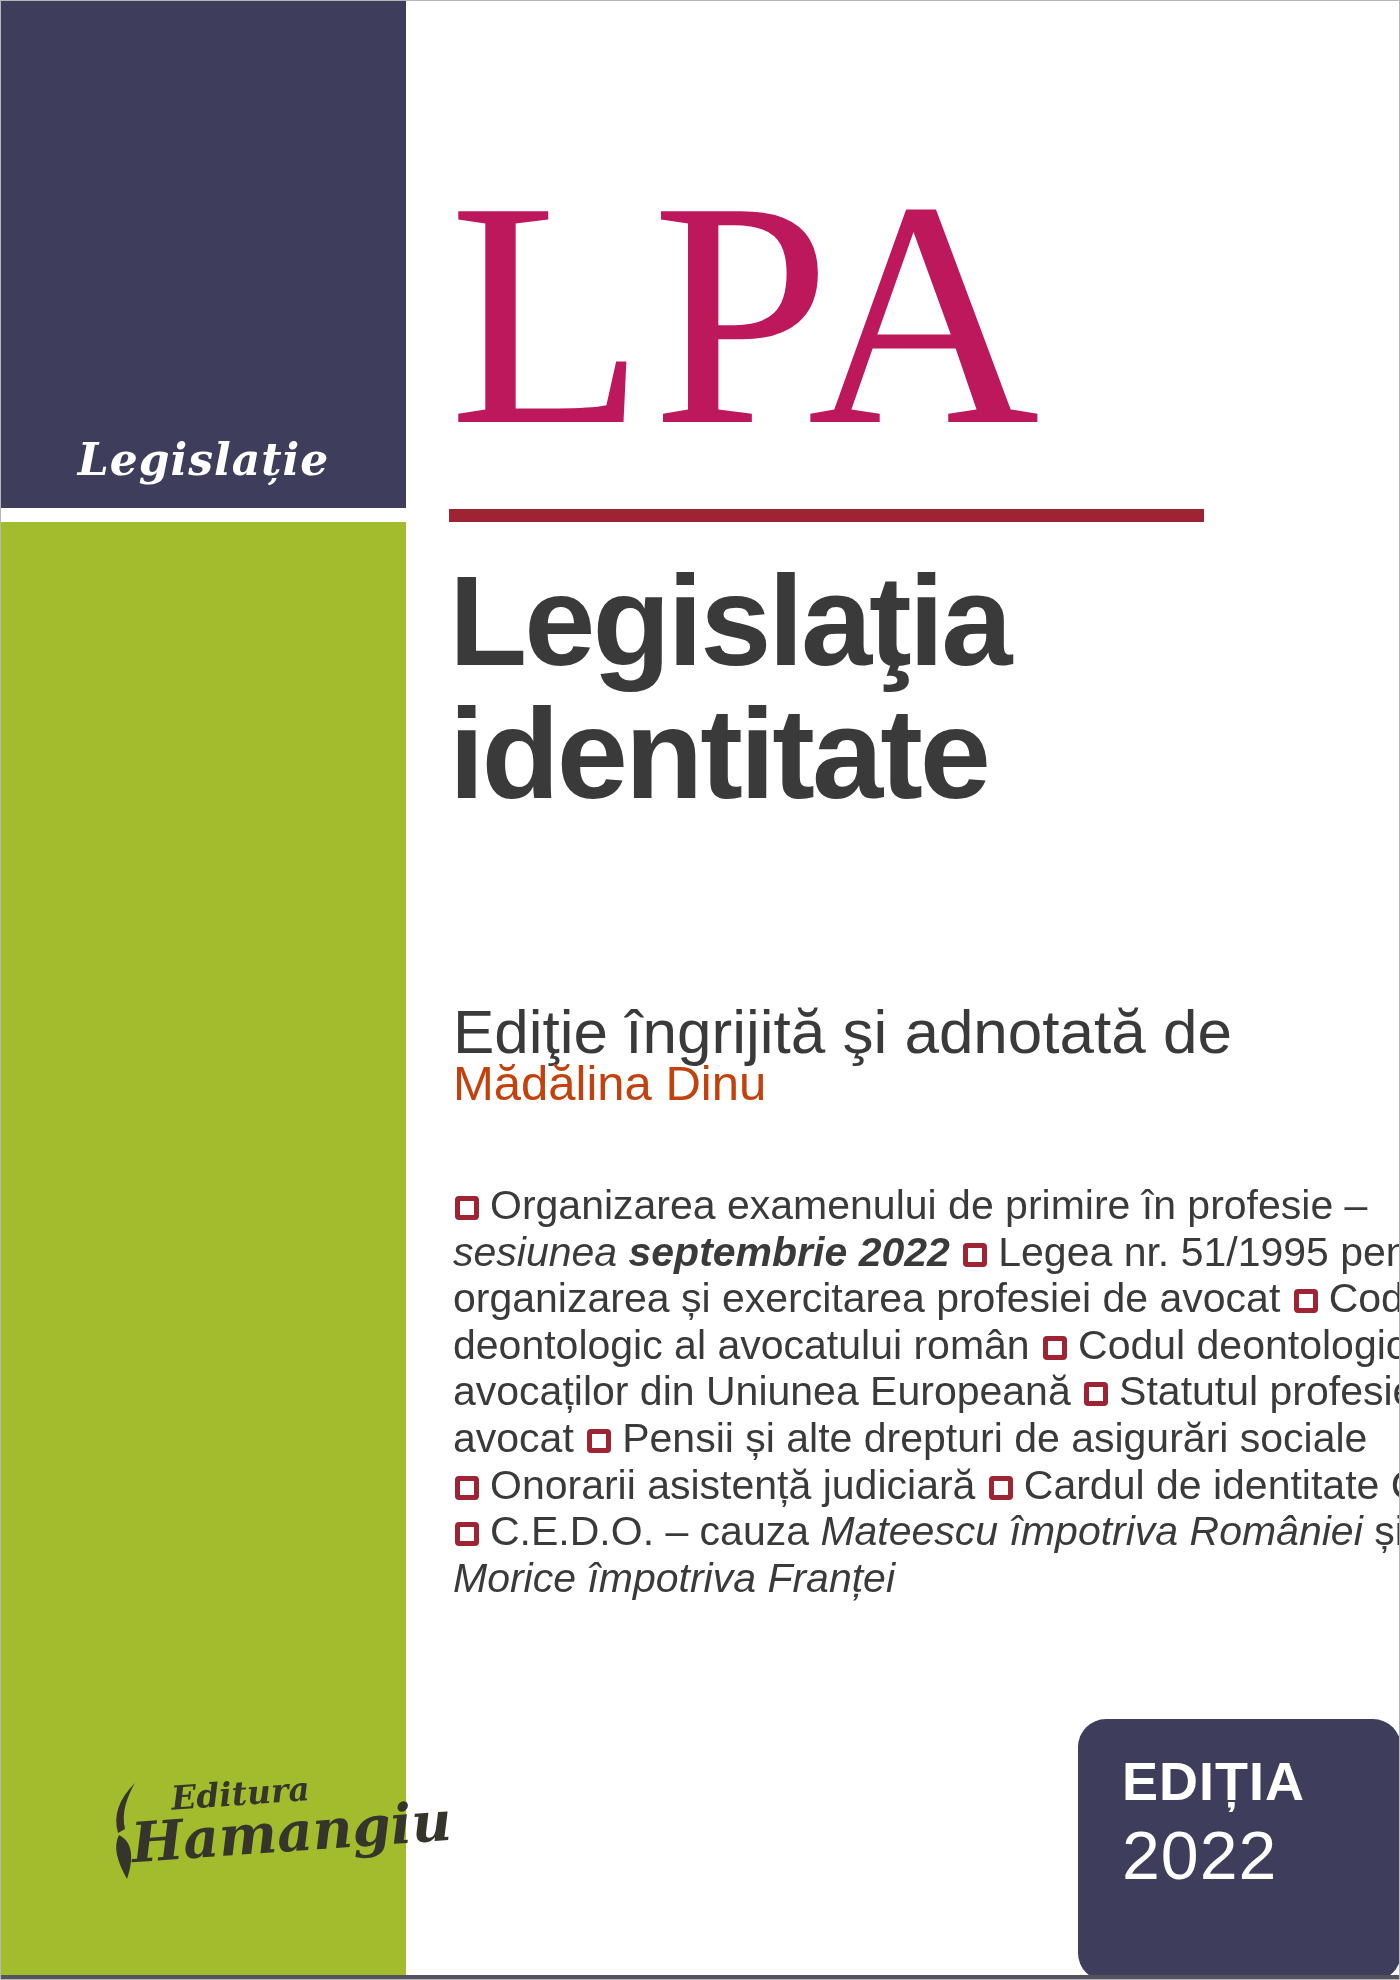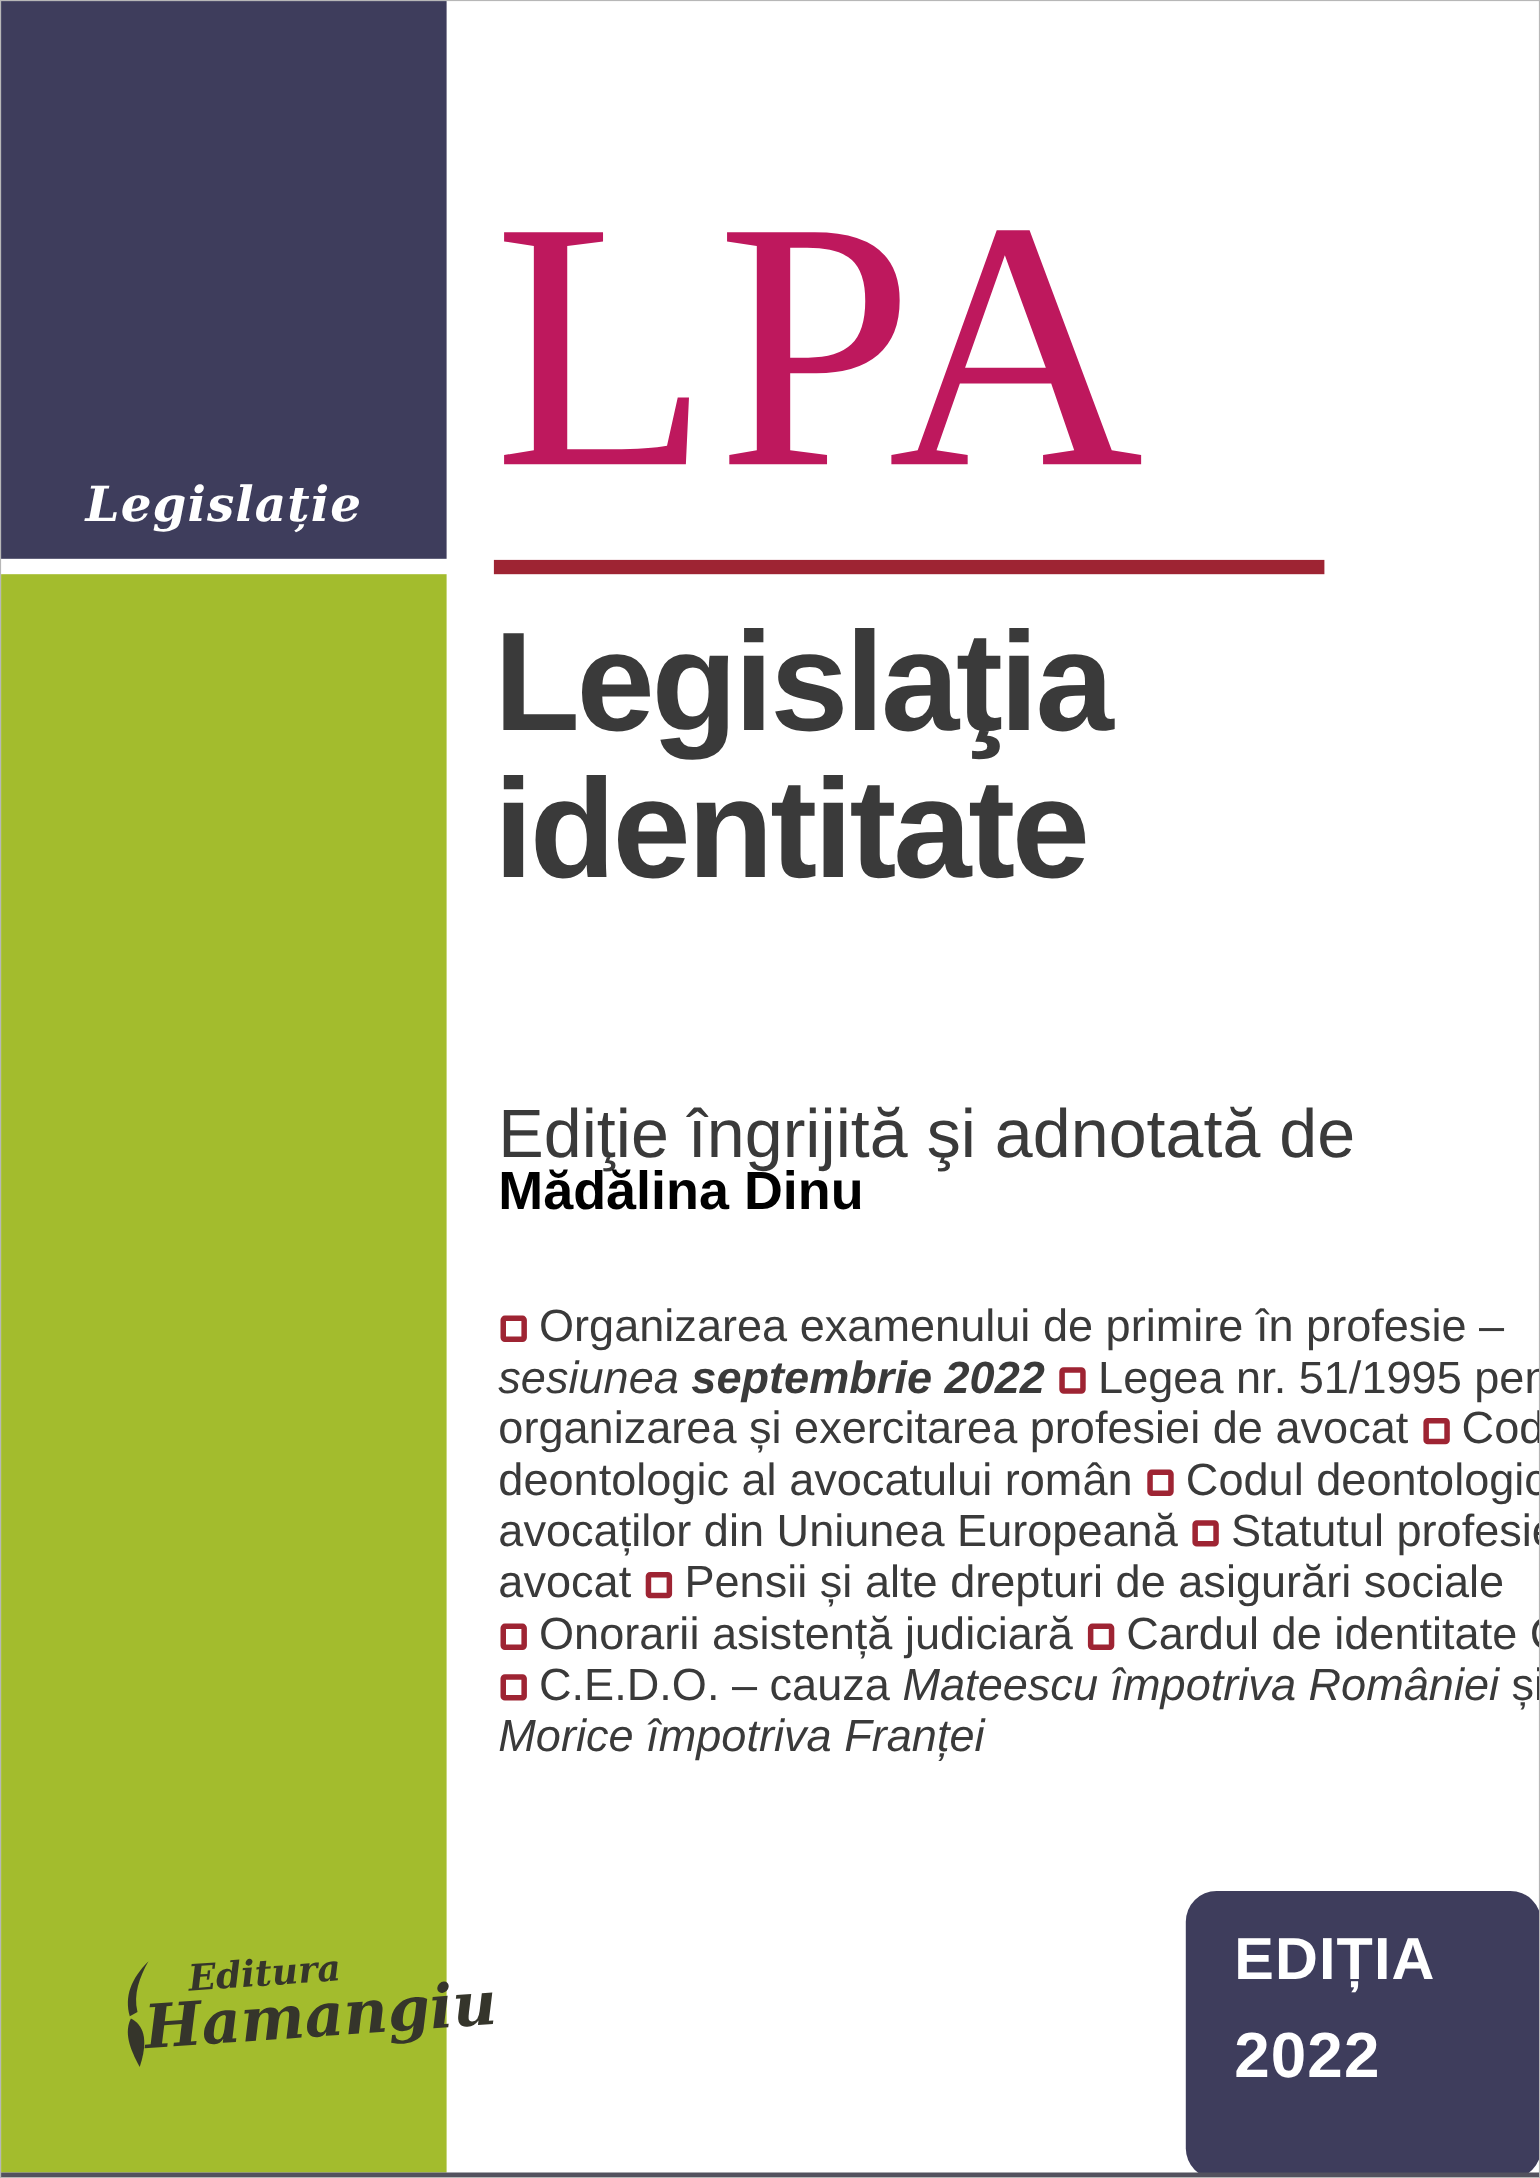--- a/index.html
+++ b/index.html
@@ -52,21 +52,21 @@
     font-weight:bold;letter-spacing:-3px;
     color:#3a3a3a;
   }
   .subtitle-block{
     position:absolute;left:452px;top:1006px;
   }
   .subtitle{
     font-size:62px;line-height:50px;color:#3a3a3a;
   }
   .author{
-    font-size:49px;line-height:52px;font-weight:bold;color:#000000;
+    font-size:49px;line-height:52px;font-weight:normal;color:#c2410c;
   }
   .contents{
     position:absolute;left:452px;top:1181px;
     font-size:41px;line-height:46.6px;color:#3a3a3a;
     white-space:nowrap;
   }
   .contents .seg-i{font-style:italic;}
   .contents .seg-bi{font-style:italic;font-weight:bold;}
   .seg-bullet{
     display:inline-block;width:24px;height:24px;
@@ -98,22 +98,22 @@
     background:#3e3d5c;
     color:#ffffff;
     padding:34px 0 0 44px;
     box-sizing:border-box;
     border-radius:28px;
   }
   .edition-label{
     font-size:54px;line-height:56px;font-weight:bold;letter-spacing:1px;
   }
   .edition-year{
-    font-size:58px;line-height:80px;font-weight:bold;letter-spacing:1px;
-    margin-top:20px;
+    font-size:68px;line-height:80px;font-weight:normal;letter-spacing:1px;
+    margin-top:6px;
   }
 </style>
 </head>
 <body>
 
 <div id="page">
 
   <div class="navy-block"></div>
   <div class="series-script">Legislație</div>
 

